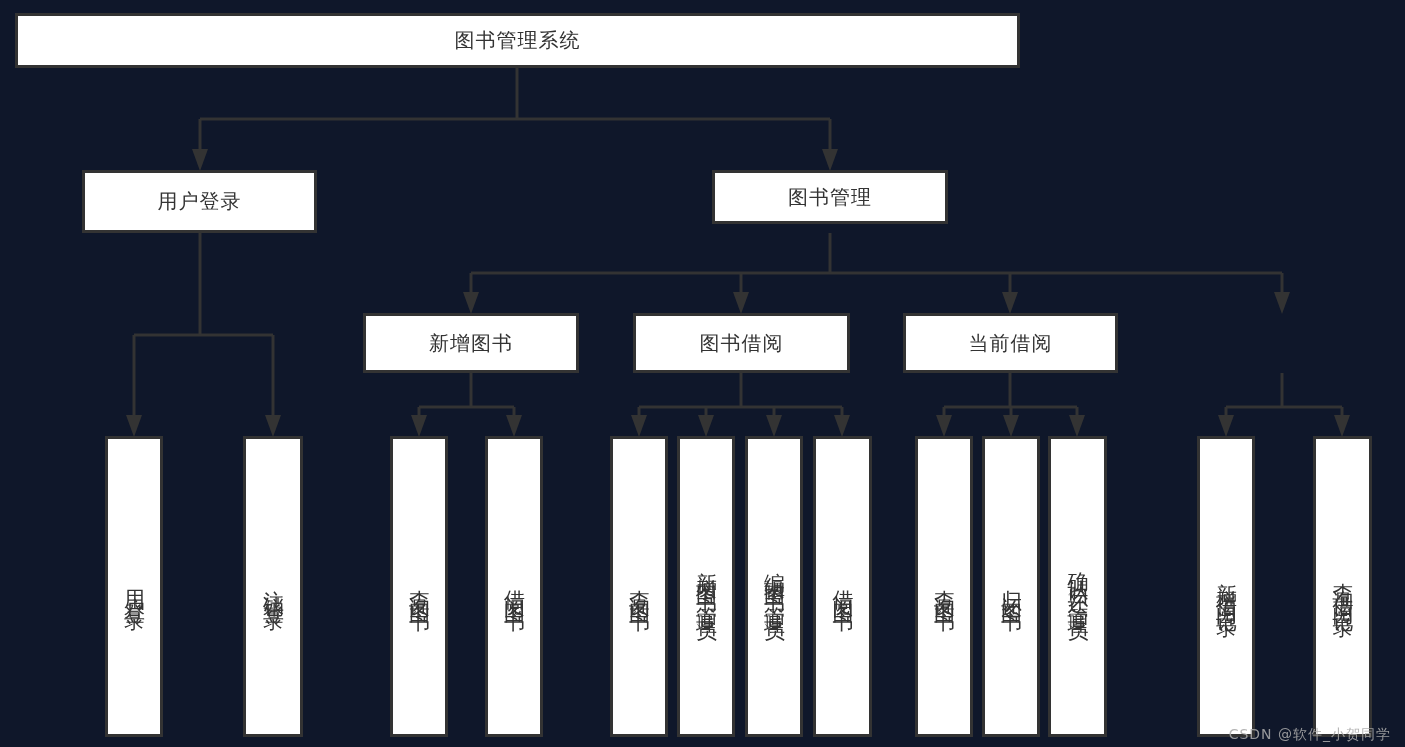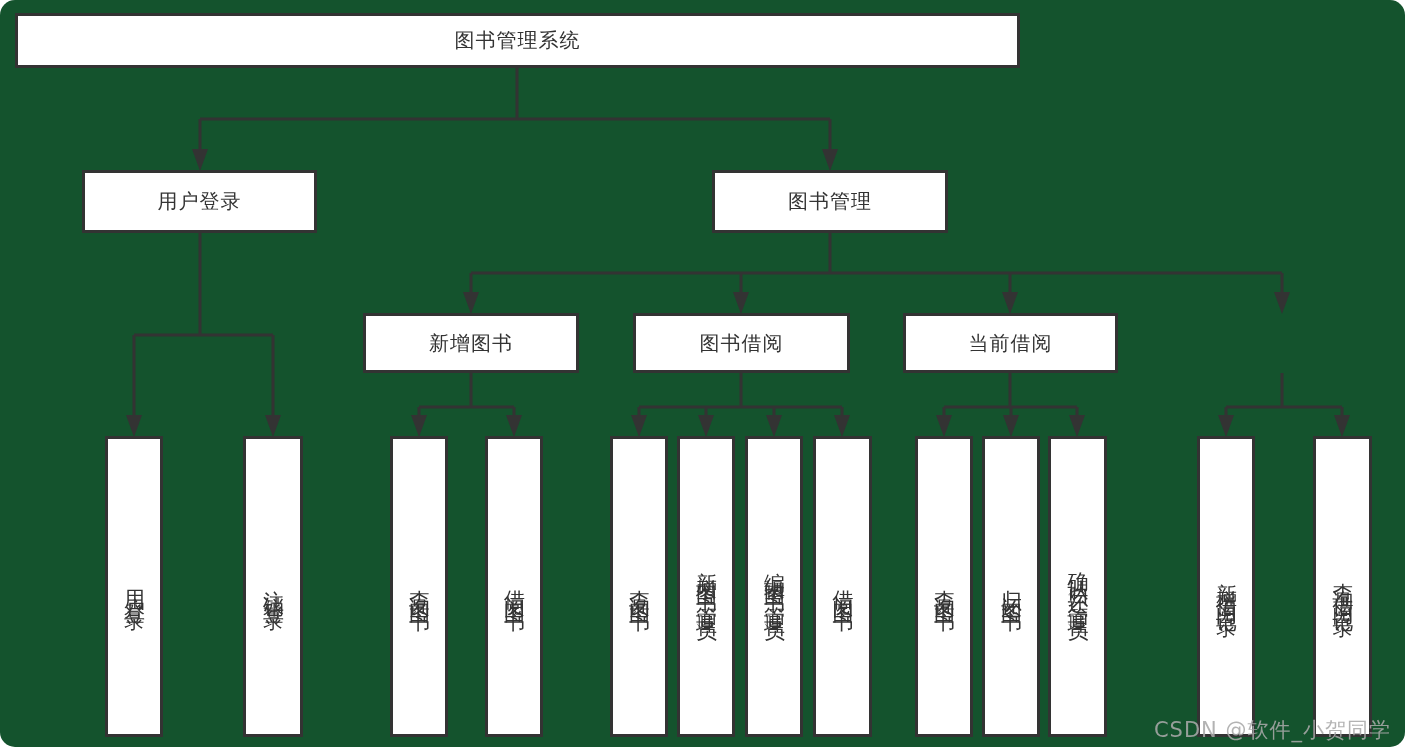--- a/index.html
+++ b/index.html
@@ -1,36 +1,35 @@
 <!DOCTYPE html>
 <html><head>
 <meta charset="utf-8">
 <style>
   html,body{margin:0;padding:0;background:#ffffff;}
   #canvas{
-    position:relative;width:1405px;height:747px;background:#14532d;
+    position:relative;width:1405px;height:747px;background:#0f172a;
     font-family:"DejaVu Sans","Liberation Sans",sans-serif;color:#333333;
     overflow:hidden;
-    border-radius:15px;
   }
   #wires{position:absolute;left:0;top:0;z-index:1;}
   .box{
     position:absolute;box-sizing:border-box;background:#ffffff;
     border:3px solid #333333;display:flex;align-items:center;justify-content:center;
     z-index:2;color:#333333;
   }
   .hbox{font-size:20px;letter-spacing:1px;}
   .vbox{
     writing-mode:vertical-rl;text-orientation:mixed;
     font-size:21px;letter-spacing:7px;line-height:1;
   }
   .root{font-size:20px;}
   .watermark{
     position:absolute;right:14px;bottom:3px;z-index:5;
-    font-size:21px;color:rgba(168,168,168,0.88);letter-spacing:1px;
+    font-size:14px;color:rgba(168,168,168,0.88);letter-spacing:1px;
     white-space:nowrap;
     margin-top:43px;
   }
 </style>
 </head>
 <body>
 
 <div id="canvas">
 
   <svg id="wires" width="1405" height="747" viewBox="0 0 1405 747">
@@ -80,21 +79,21 @@
     </g>
   </svg>
 
   <div class="box hbox root" style="left:15px;top:13px;width:1005px;height:55px;">
     <span>图书管理系统</span>
   </div>
 
   <div class="box hbox" style="left:82px;top:170px;width:235px;height:63px;">
     <span>用户登录</span>
   </div>
-  <div class="box hbox" style="left:712px;top:170px;width:236px;height:63px;">
+  <div class="box hbox" style="left:712px;top:170px;width:236px;height:54px;">
     <span>图书管理</span>
   </div>
 
   <div class="box hbox" style="left:363px;top:313px;width:216px;height:60px;">
     <span>新增图书</span>
   </div>
   <div class="box hbox" style="left:903px;top:313px;width:215px;height:60px;">
     <span>当前借阅</span>
   </div>
   <div class="box hbox" style="left:633px;top:313px;width:217px;height:60px;">

